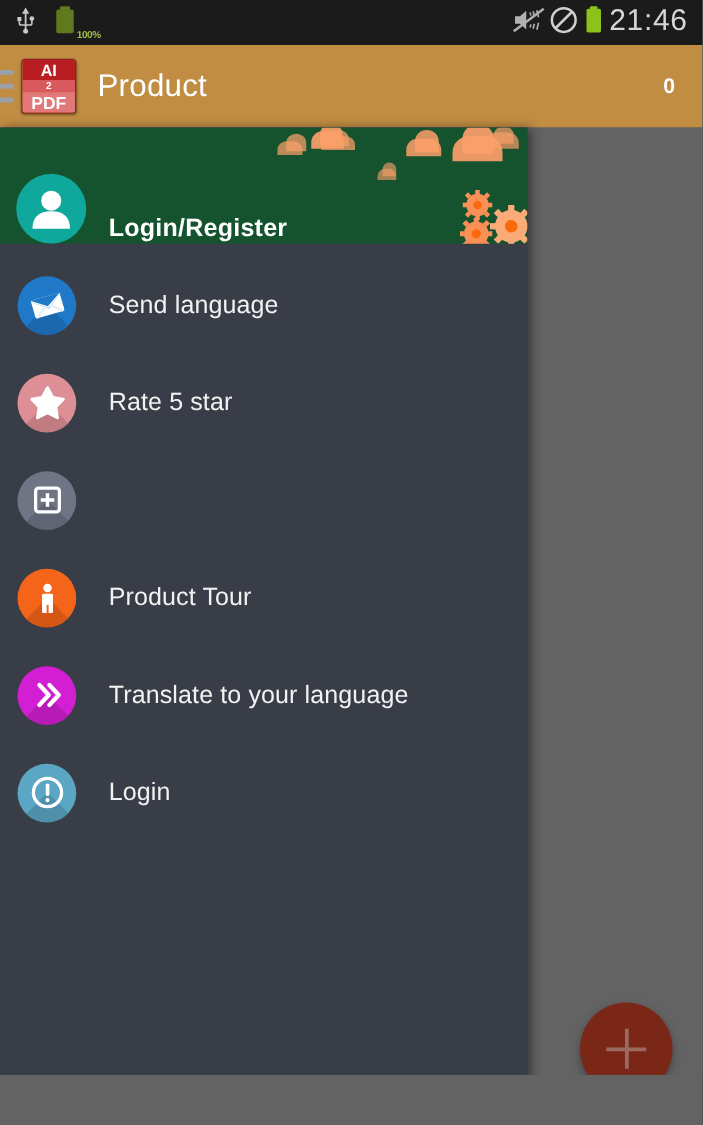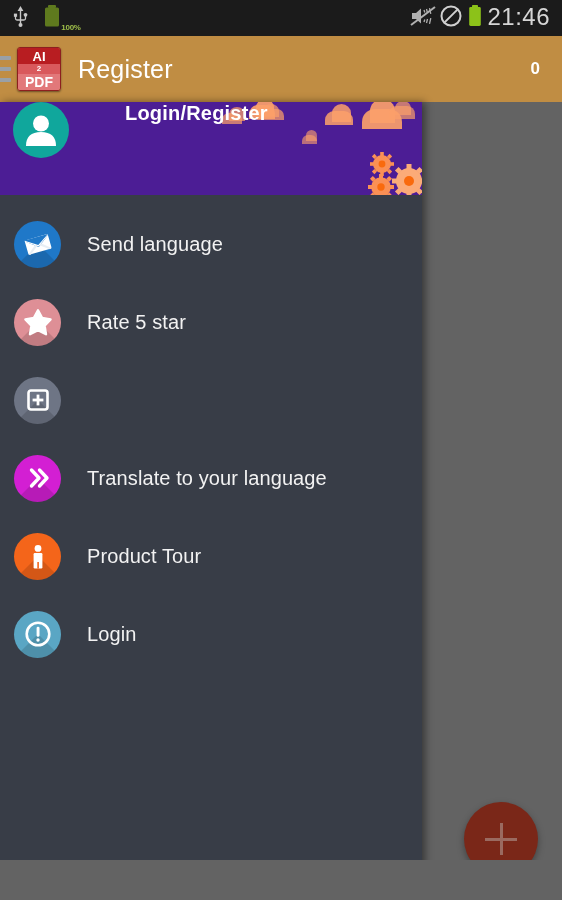--- a/index.html
+++ b/index.html
@@ -97,22 +97,22 @@
   #drawer {
     position:absolute; left:0; top:102px; width:422px; height:798px;
     background:#383d47;
     box-shadow:3px 0 8px rgba(0,0,0,0.45);
     overflow:hidden;
   }
 
   
   #drawer-header {
     position:relative; width:422px; height:93px;
-    background:#4c1d95; overflow:hidden;
-    display:flex; align-items:flex-start; cursor:pointer;gap:38px;
+    background:#14532d; overflow:hidden;
+    display:flex; align-items:flex-end; cursor:pointer;
   }
   .cloud {
     position:absolute; background:#fba06a; border-radius:50%;
   }
   .cloud::before, .cloud::after {
     content:""; position:absolute; background:inherit; border-radius:50%;
   }
   .gear { position:absolute; }
   #avatar {
     position:relative; z-index:3;
@@ -205,21 +205,21 @@
     <div id="drawer-toggle">
       <span></span>
       <span></span>
       <span></span>
     </div>
     <div id="app-icon">
       <div class="ai-top">AI</div>
       <div class="ai-mid">2</div>
       <div class="ai-bot">PDF</div>
     </div>
-    <div id="action-title">Register</div>
+    <div id="action-title">Product</div>
     <div id="action-count">0</div>
   </div>
 
   <div id="content-scrim">
     <button id="fab">
       <span class="plus-h"></span>
       <span class="plus-v"></span>
     </button>
   </div>
 
@@ -349,43 +349,43 @@
           <span class="shadow"></span>
           <svg width="30" height="30" viewBox="0 0 30 30">
             <rect x="5.5" y="5.5" width="19" height="19" rx="2.4" fill="none" stroke="#ffffff" stroke-width="2.6"></rect>
             <rect x="13.6" y="9.6" width="2.8" height="10.8" fill="#ffffff"></rect>
             <rect x="9.6" y="13.6" width="10.8" height="2.8" fill="#ffffff"></rect>
           </svg>
         </div>
       </div>
 
       <div class="drawer-item">
-        <div class="item-icon" style="background:#d31fd3;">
-          <span class="shadow"></span>
-          <svg width="30" height="30" viewBox="0 0 30 30">
-            <path d="M8.5 7 L16 15 L8.5 23" fill="none" stroke="#ffffff" stroke-width="3.4" stroke-linecap="round" stroke-linejoin="round"></path>
-            <path d="M16.5 7 L24 15 L16.5 23" fill="none" stroke="#ffffff" stroke-width="3.4" stroke-linecap="round" stroke-linejoin="round"></path>
-          </svg>
-        </div>
-        <div class="item-label">Translate to your language</div>
-      </div>
-
-      <div class="drawer-item">
         <div class="item-icon" style="background:#f4651a;">
           <span class="shadow"></span>
           <svg width="30" height="30" viewBox="0 0 30 30">
             <circle cx="15" cy="7.4" r="3.4" fill="#ffffff"></circle>
             <rect x="10.6" y="12" width="8.8" height="15.4" rx="1.2" fill="#ffffff"></rect>
             <rect x="14.3" y="21" width="1.6" height="6.6" fill="#f4651a"></rect>
           </svg>
         </div>
         <div class="item-label">Product Tour</div>
       </div>
 
       <div class="drawer-item">
+        <div class="item-icon" style="background:#d31fd3;">
+          <span class="shadow"></span>
+          <svg width="30" height="30" viewBox="0 0 30 30">
+            <path d="M8.5 7 L16 15 L8.5 23" fill="none" stroke="#ffffff" stroke-width="3.4" stroke-linecap="round" stroke-linejoin="round"></path>
+            <path d="M16.5 7 L24 15 L16.5 23" fill="none" stroke="#ffffff" stroke-width="3.4" stroke-linecap="round" stroke-linejoin="round"></path>
+          </svg>
+        </div>
+        <div class="item-label">Translate to your language</div>
+      </div>
+
+      <div class="drawer-item">
         <div class="item-icon" style="background:#5aa6c4;">
           <span class="shadow"></span>
           <svg width="30" height="30" viewBox="0 0 30 30">
             <circle cx="15" cy="15" r="11.3" fill="none" stroke="#ffffff" stroke-width="2.6"></circle>
             <rect x="13.6" y="7.8" width="2.9" height="10" rx="1.3" fill="#ffffff"></rect>
             <circle cx="15" cy="21" r="1.7" fill="#ffffff"></circle>
           </svg>
         </div>
         <div class="item-label">Login</div>
       </div>

